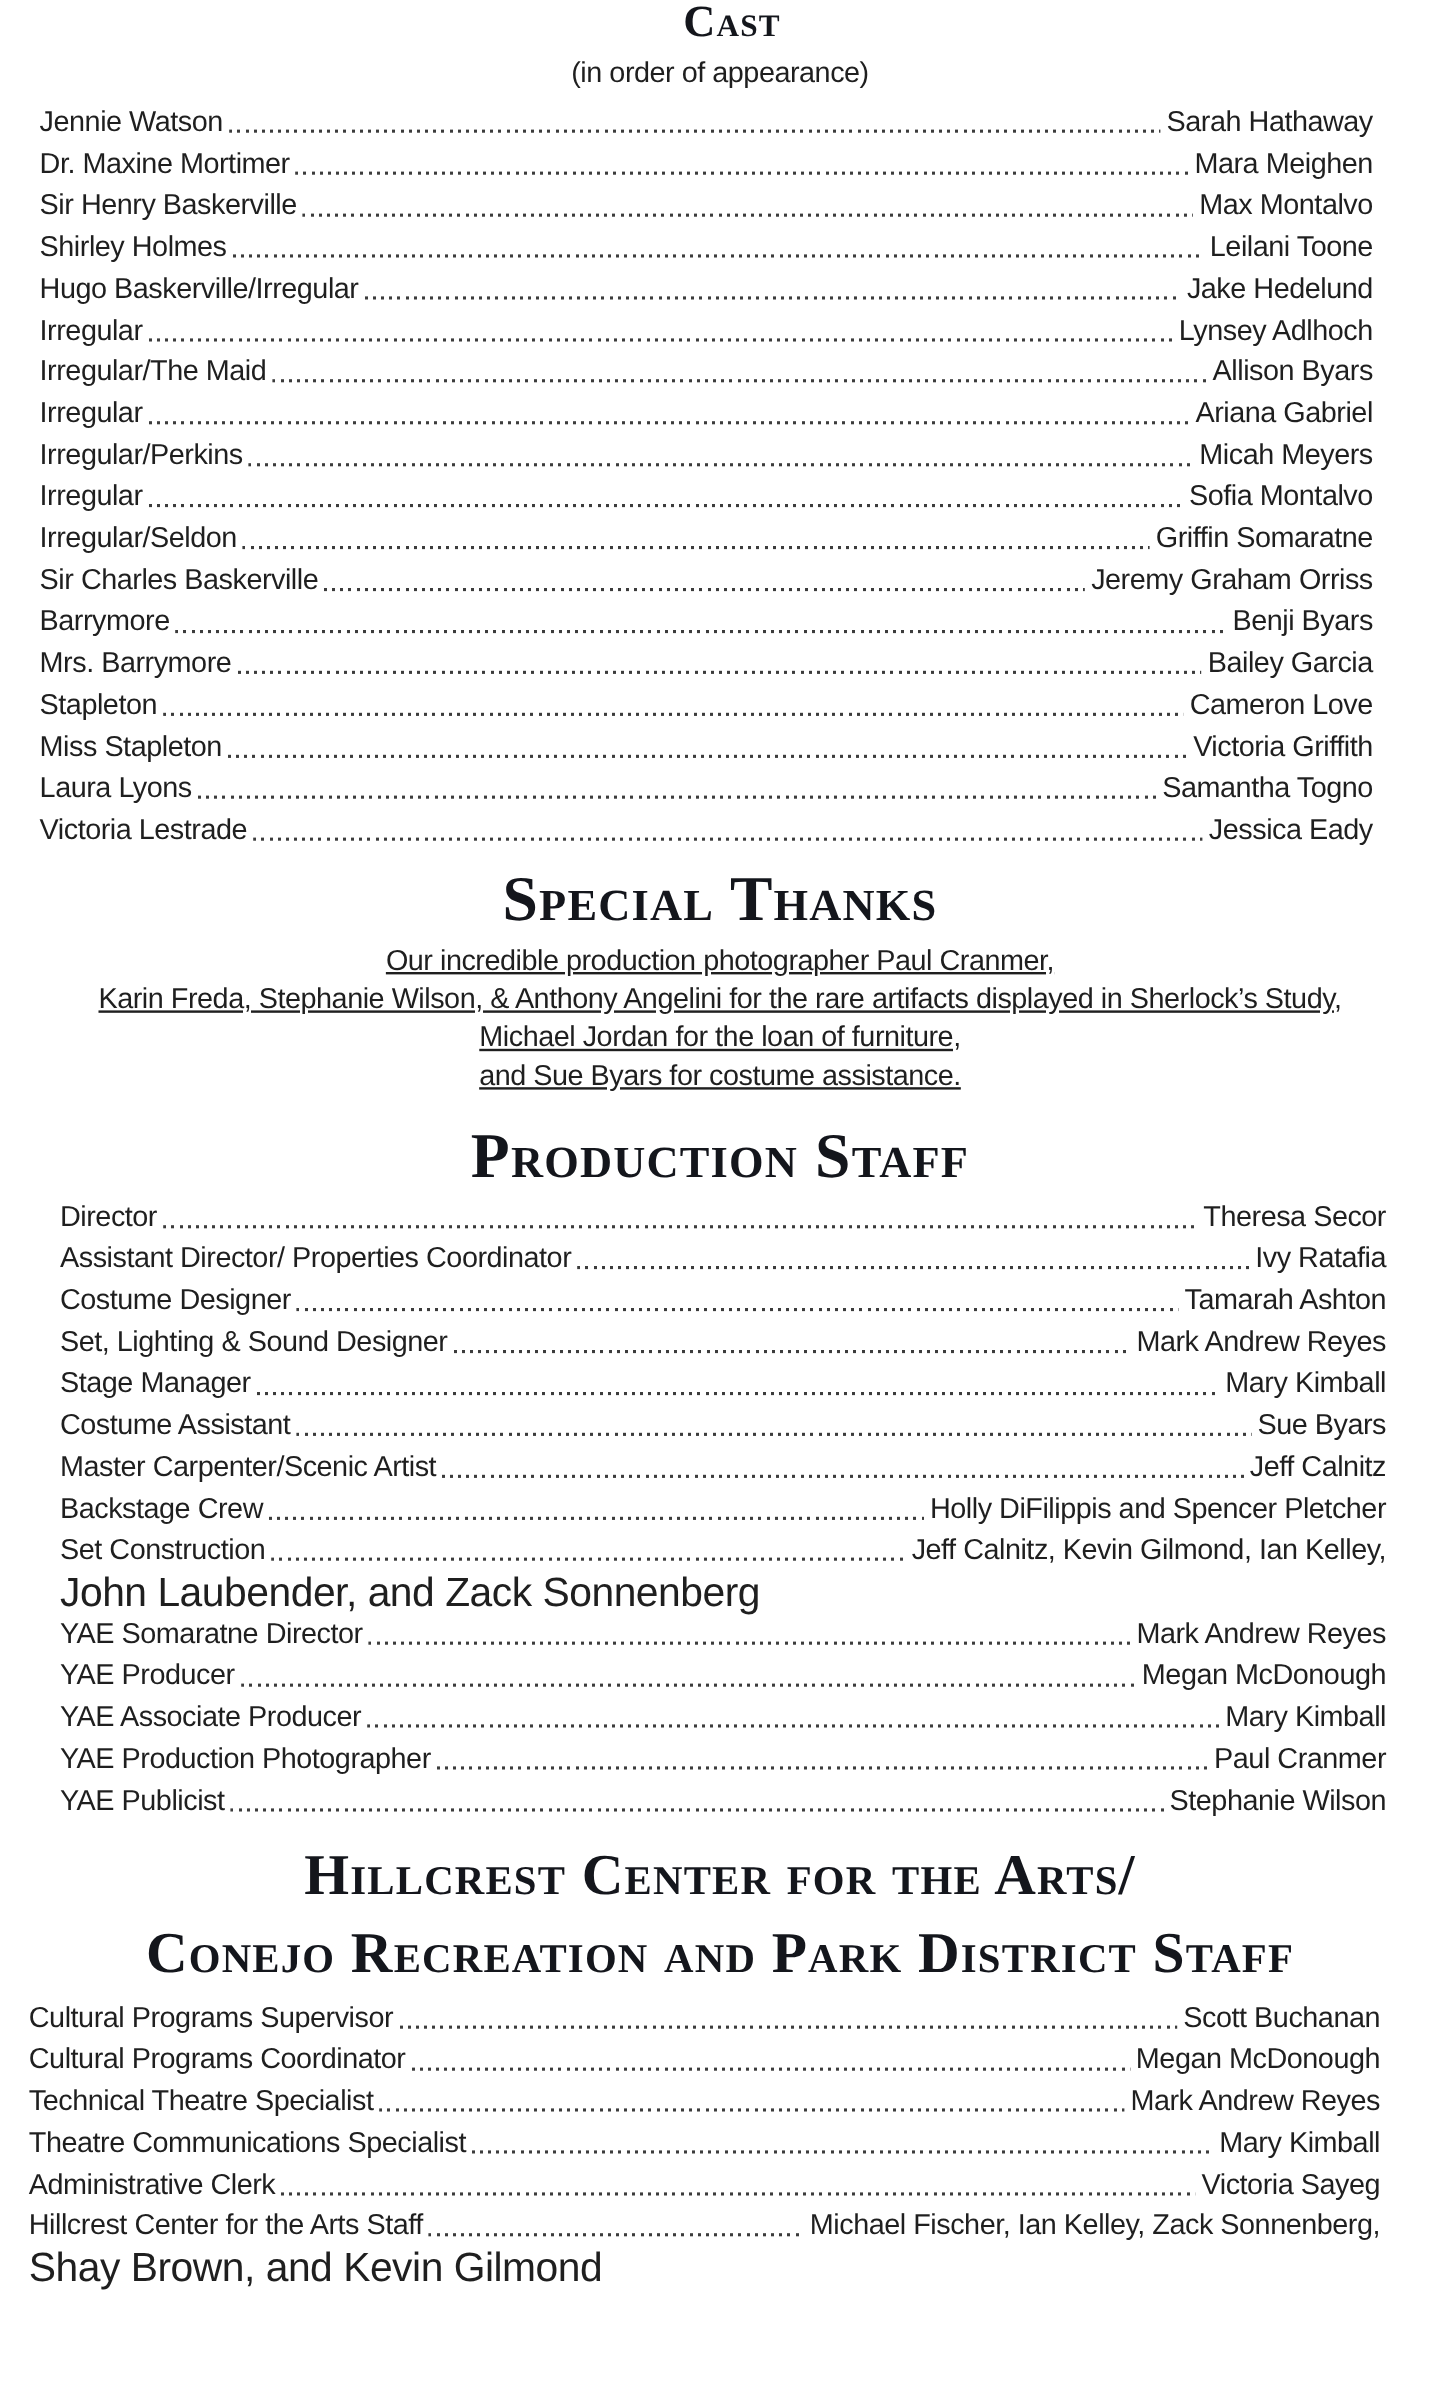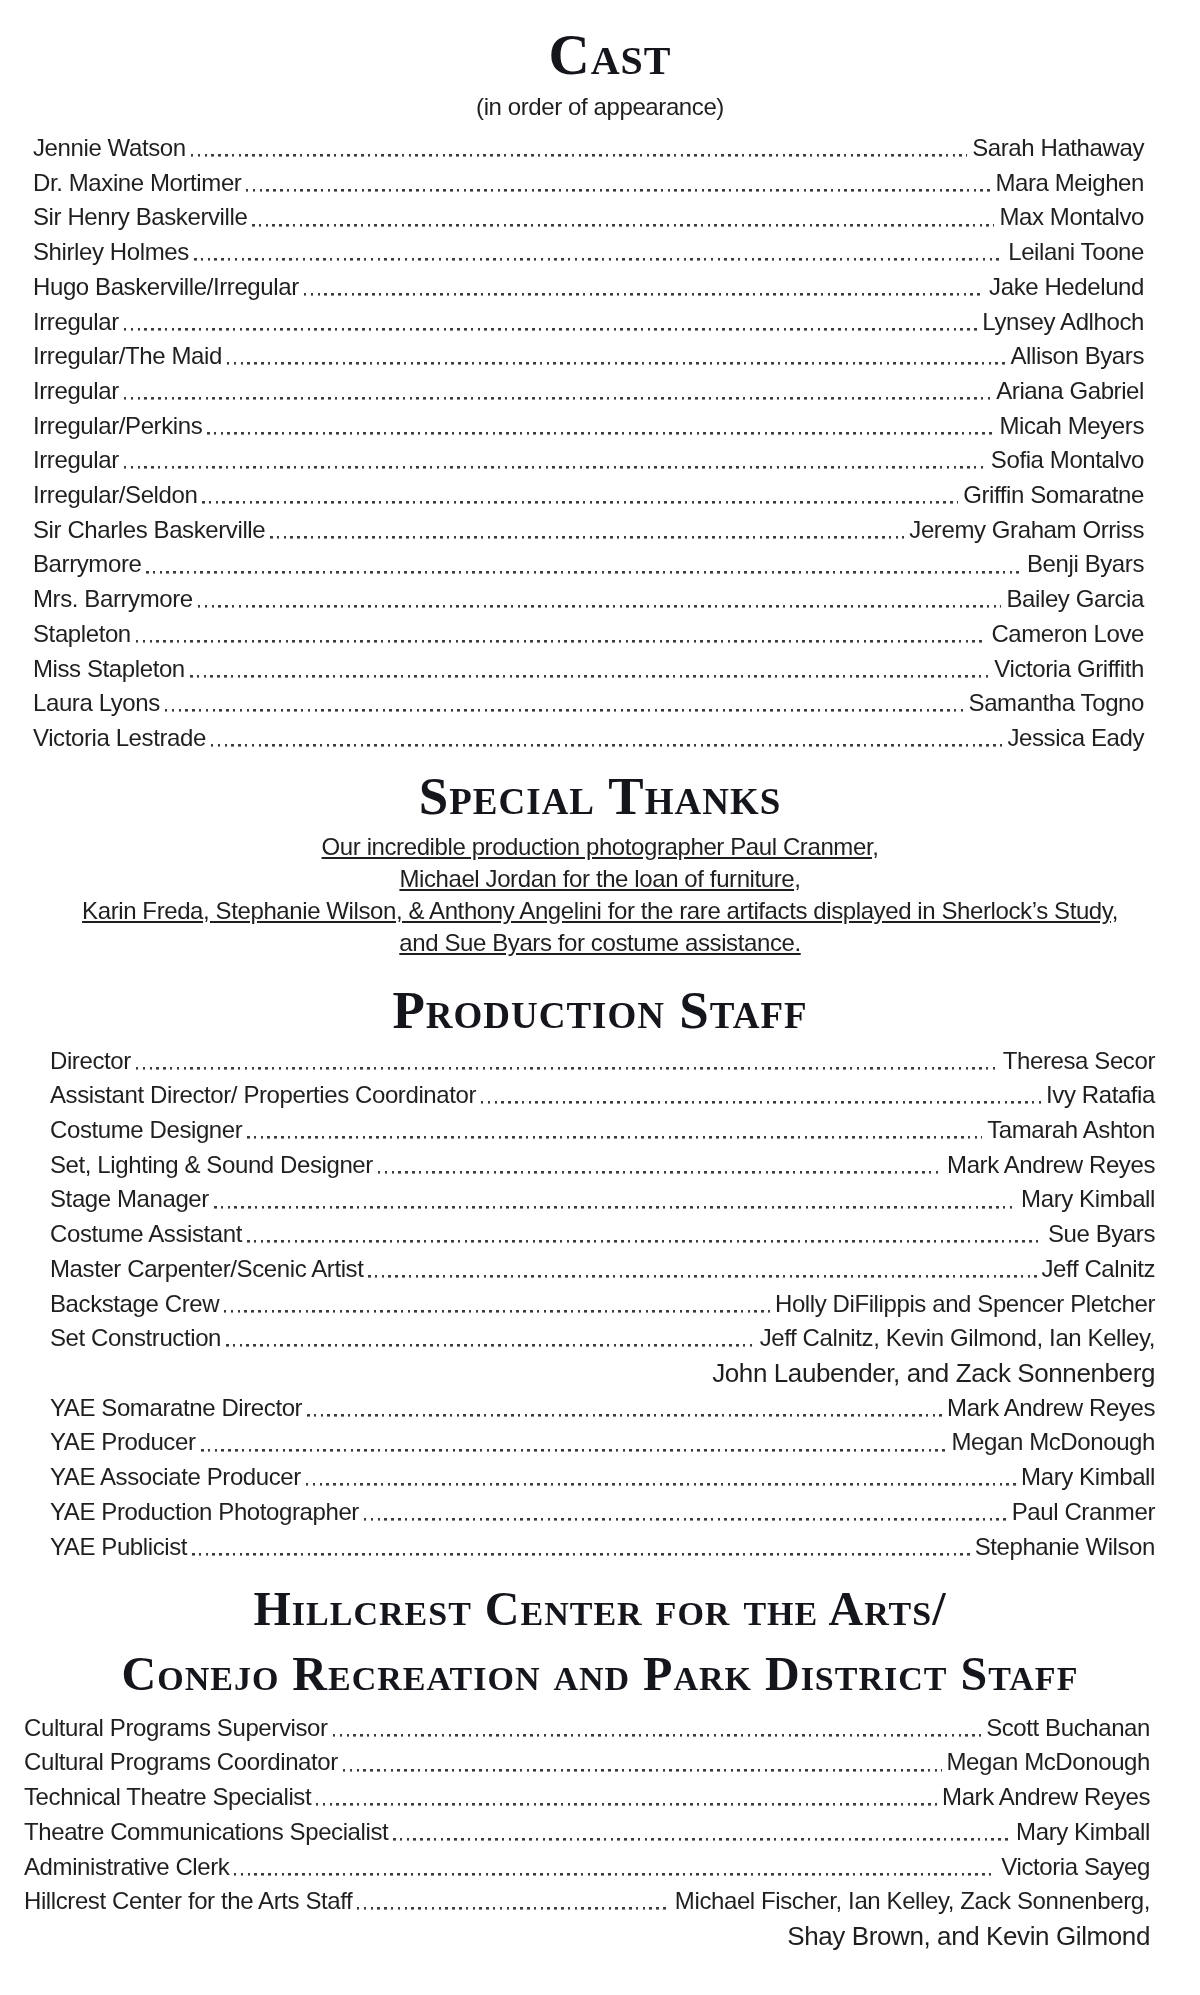--- a/index.html
+++ b/index.html
@@ -18,21 +18,21 @@
   .sc {
     font-family: "Liberation Serif", "DejaVu Serif", serif;
     font-variant: small-caps;
     font-weight: bold;
     color: #14161c;
     text-align: center;
     letter-spacing: 1px;
     margin: 0;
     white-space: nowrap;
   }
-  .h-cast     { margin-top: 26px; font-size: 57px; line-height: 1; padding-left: 20px; }
+  .h-cast     { font-size: 37px; line-height: 1; padding-left: 20px; }
   .h-thanks   { margin-top: 14px; font-size: 53px; line-height: 1; }
   .h-staff    { margin-top: 25px; font-size: 53px; line-height: 1; font-family: Liberation Serif, serif; }
   .h-district { margin-top: 12px; font-size: 48px; line-height: 1.36; }
   .h-district .hline { display:block; }
   
   .subtitle {
     margin-top: 9px;
     text-align: center;
     font-size: 24px;
     line-height: 30px;
@@ -57,23 +57,23 @@
     min-width: 12px;
     align-self: stretch;
     margin: 0 5px;
     background-image: repeating-linear-gradient(to right, #3c3c3c 0 2.5px, transparent 2.5px 6.8px);
     background-repeat: no-repeat;
     background-position: left 0 bottom 9px;
     background-size: 100% 2.6px;
   }
   .cont {
     display: block;
-    text-align: right;
+    text-align: left;
     line-height: 34.7px;
-    font-size: 26px;
+    font-size: 34px;
     letter-spacing: -0.4px;
     white-space: pre;
   }
   
   .thanks-lines {
     margin-top: 8px;
     text-align: center;
     font-size: 24px;
     letter-spacing: -0.4px;
   }
@@ -199,23 +199,23 @@
 
       </div>
   </section>
 
   <section>
     <h1 class="sc h-thanks">Special Thanks</h1>
     <div class="thanks-lines">
 
         <div class="tline">Our incredible production photographer Paul Cranmer,</div>
 
+        <div class="tline">Karin Freda, Stephanie Wilson, &amp; Anthony Angelini for the rare artifacts displayed in Sherlock’s Study,</div>
+
         <div class="tline">Michael Jordan for the loan of furniture,</div>
-
-        <div class="tline">Karin Freda, Stephanie Wilson, &amp; Anthony Angelini for the rare artifacts displayed in Sherlock’s Study,</div>
 
         <div class="tline">and Sue Byars for costume assistance.</div>
       </div>
   </section>
 
   <section>
     <h1 class="sc h-staff">Production Staff</h1>
     <div class="credit-list list-staff">
 
         <div class="row">

